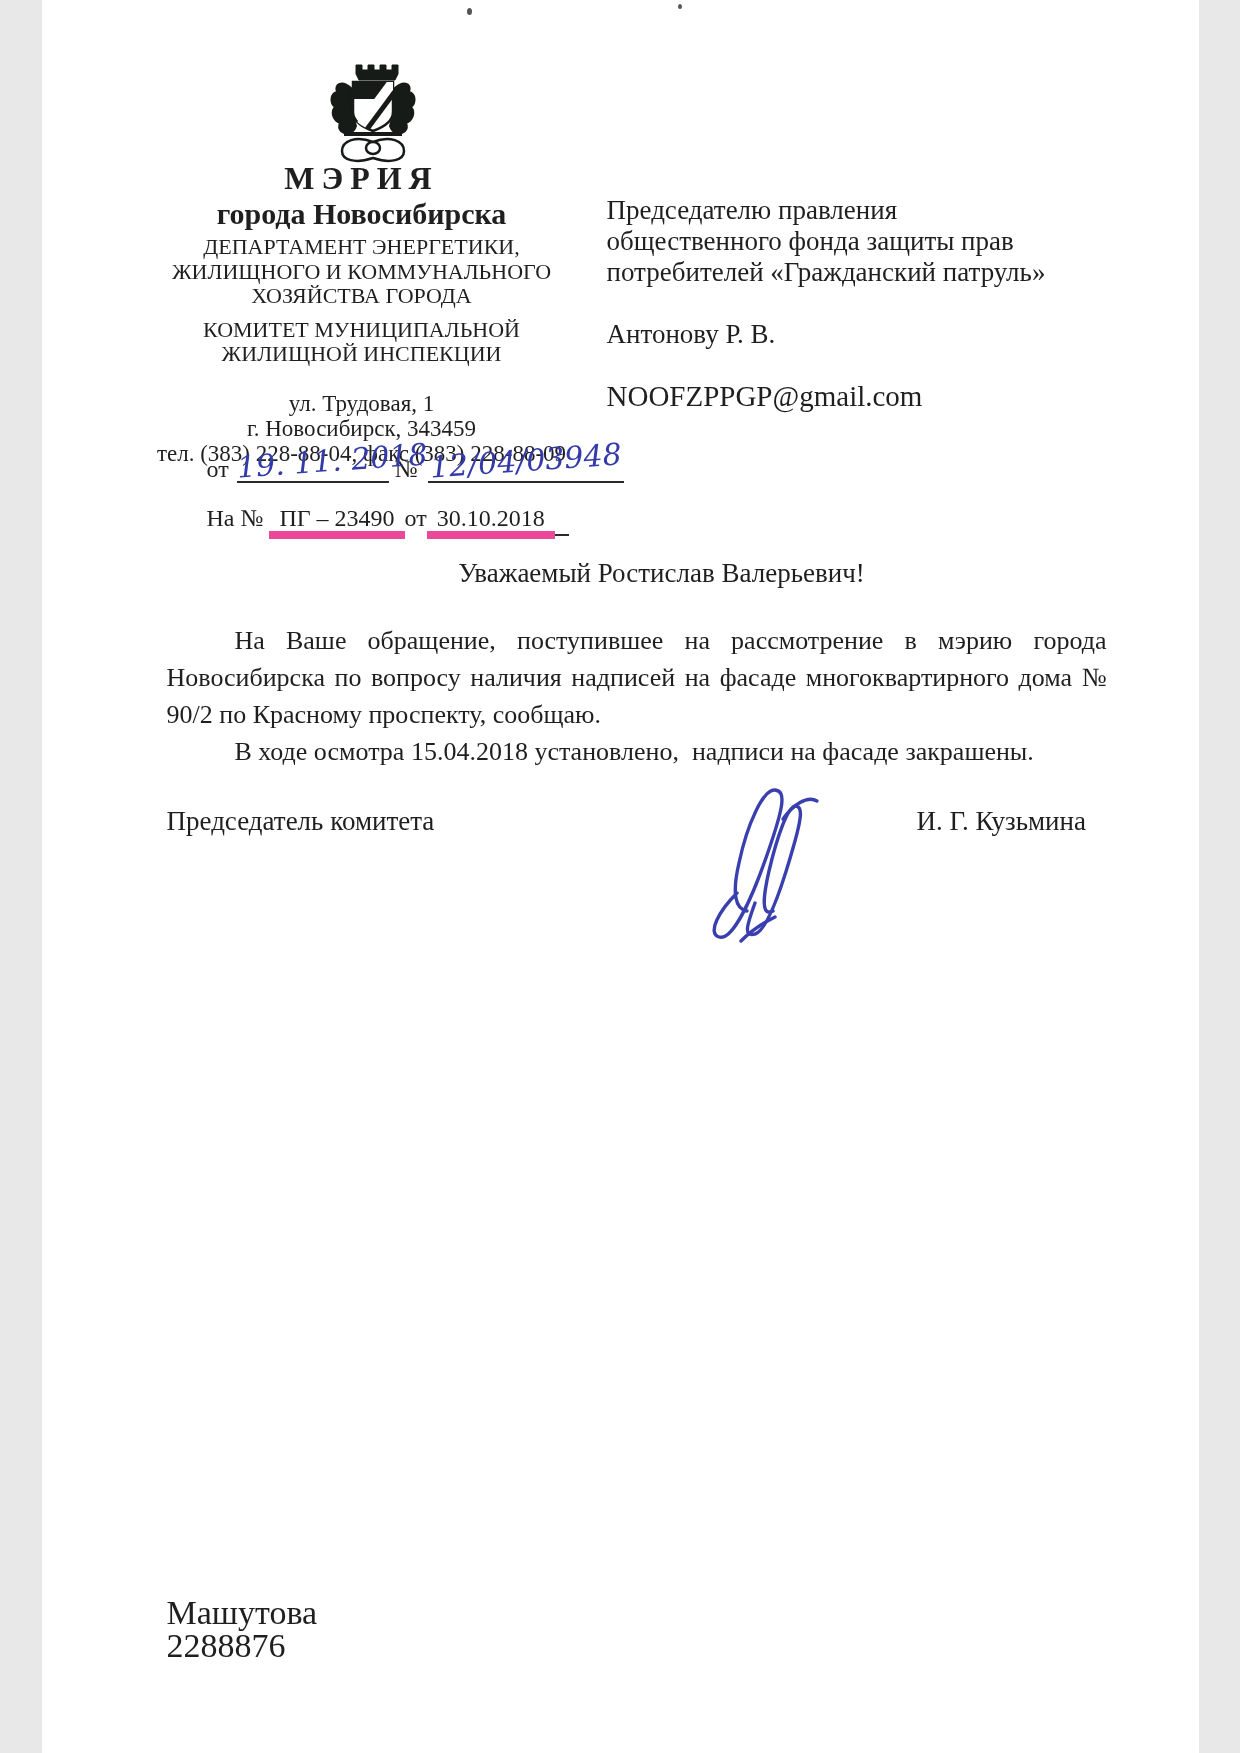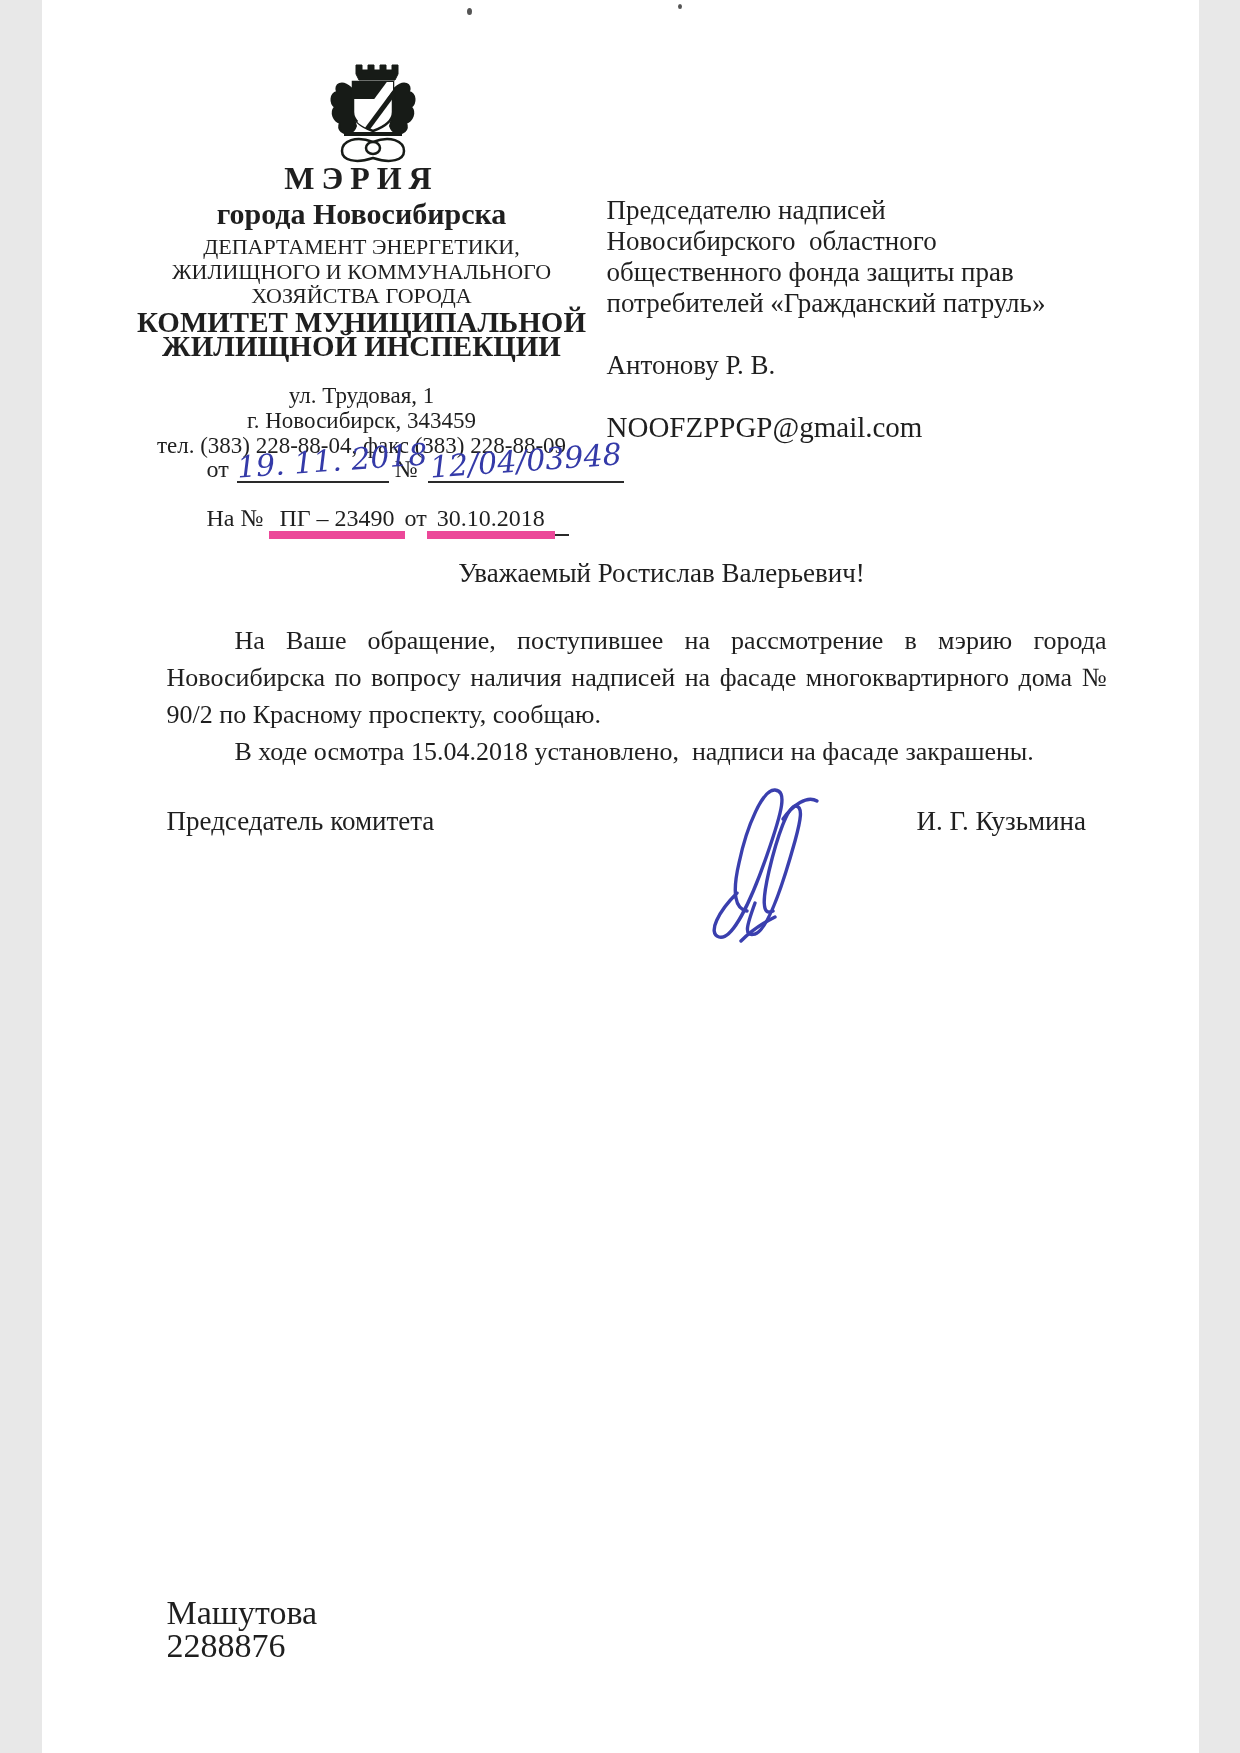--- a/index.html
+++ b/index.html
@@ -9,21 +9,21 @@
     font-family:"Liberation Serif","DejaVu Serif",serif;
     color:#1f1f1f;
   }
   .abs{position:absolute;}
   
   .org{left:95px;top:160px;width:450px;text-align:center;}
   .org-title1{font-size:32px;font-weight:bold;letter-spacing:7px;}
   .org-title2{font-size:30px;font-weight:bold;margin-top:0;}
   .org-dept{font-size:22px;line-height:24.5px;margin-top:4px;}
   .org-dept div{white-space:nowrap;}
-  .org-committee{font-size:29px;font-weight:bold;line-height:24.5px;margin-top:1px;}
+  .org-committee{font-size:22px;font-weight:normal;line-height:24.5px;margin-top:9px;}
   .org-address{font-size:23px;line-height:25px;margin-top:24px;}
   .org-address div{white-space:nowrap;}
   
   .ref-row{left:165px;top:447px;font-size:24px;white-space:nowrap;}
   .hand-slot{display:inline-block;border-bottom:2px solid #2a2a2a;text-align:center;vertical-align:bottom;height:34px;}
   .slot-date{width:152px;margin:0 6px 0 8px;}
   .slot-num{width:196px;margin-left:10px;}
   .hand{
     display:inline-block;color:#343aa8;font-size:30px;font-style:italic;
     font-family:"DejaVu Serif","Liberation Serif",serif;
@@ -108,22 +108,21 @@
   <div class="abs ref-row">
     <span>от</span><span class="hand-slot slot-date"><span class="hand">19. 11. 2018</span></span><span>№</span><span class="hand-slot slot-num"><span class="hand">12/04/03948</span></span>
   </div>
 
   <div class="abs reply-row">
     <span>На №</span>
     <span class="u">ПГ – 23490</span><span>от</span><span class="u">30.10.2018</span><span class="u-short"></span>
   </div>
 
   <div class="abs recipient">
-    <div class="rline">Председателю надписей</div>
-    <div class="rline">Новосибирского  областного</div>
+    <div class="rline">Председателю правления</div>
     <div class="rline">общественного фонда защиты прав</div>
     <div class="rline">потребителей «Гражданский патруль»</div>
     <div class="recipient-name">Антонову Р. В.</div>
     <div class="recipient-email">NOOFZPPGP@gmail.com</div>
   </div>
 
   <div class="abs salutation">Уважаемый Ростислав Валерьевич!</div>
 
   <div class="abs letter-body">
     <p class="p-justify">На Ваше обращение, поступившее на рассмотрение в мэрию города Новосибирска по вопросу наличия надписей на фасаде многоквартирного дома № 90/2  по Красному проспекту, сообщаю.</p>

